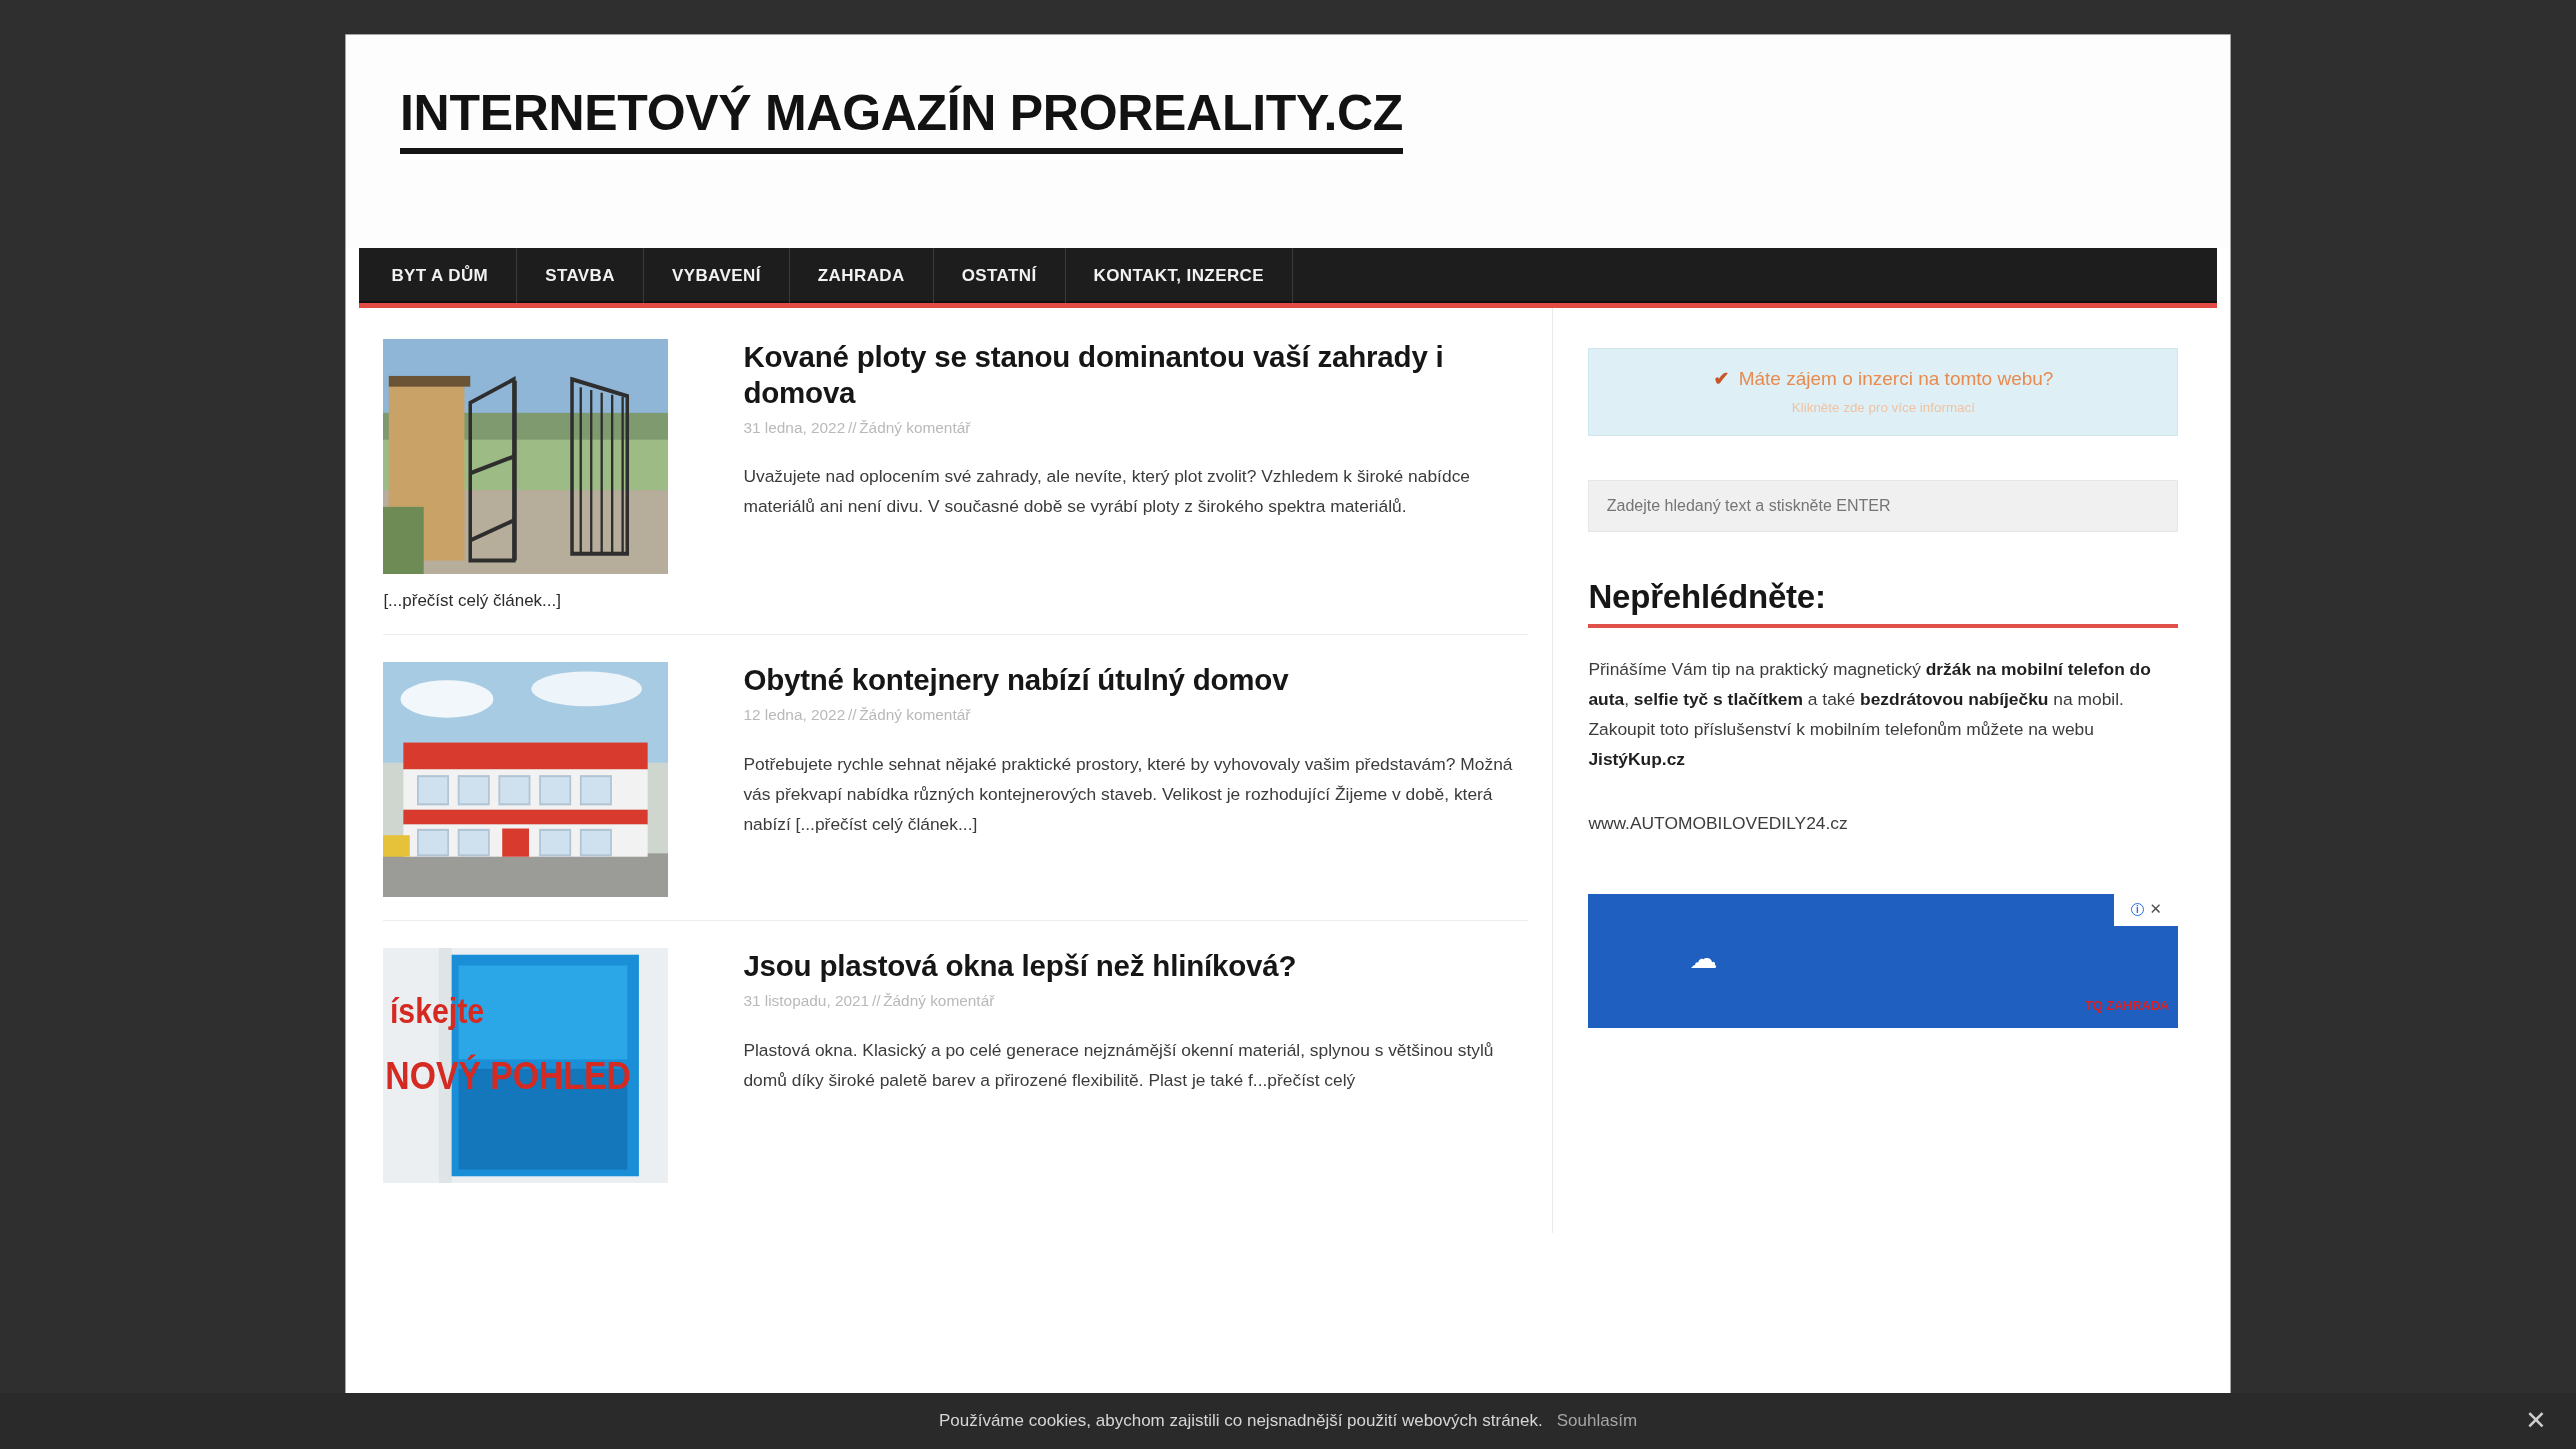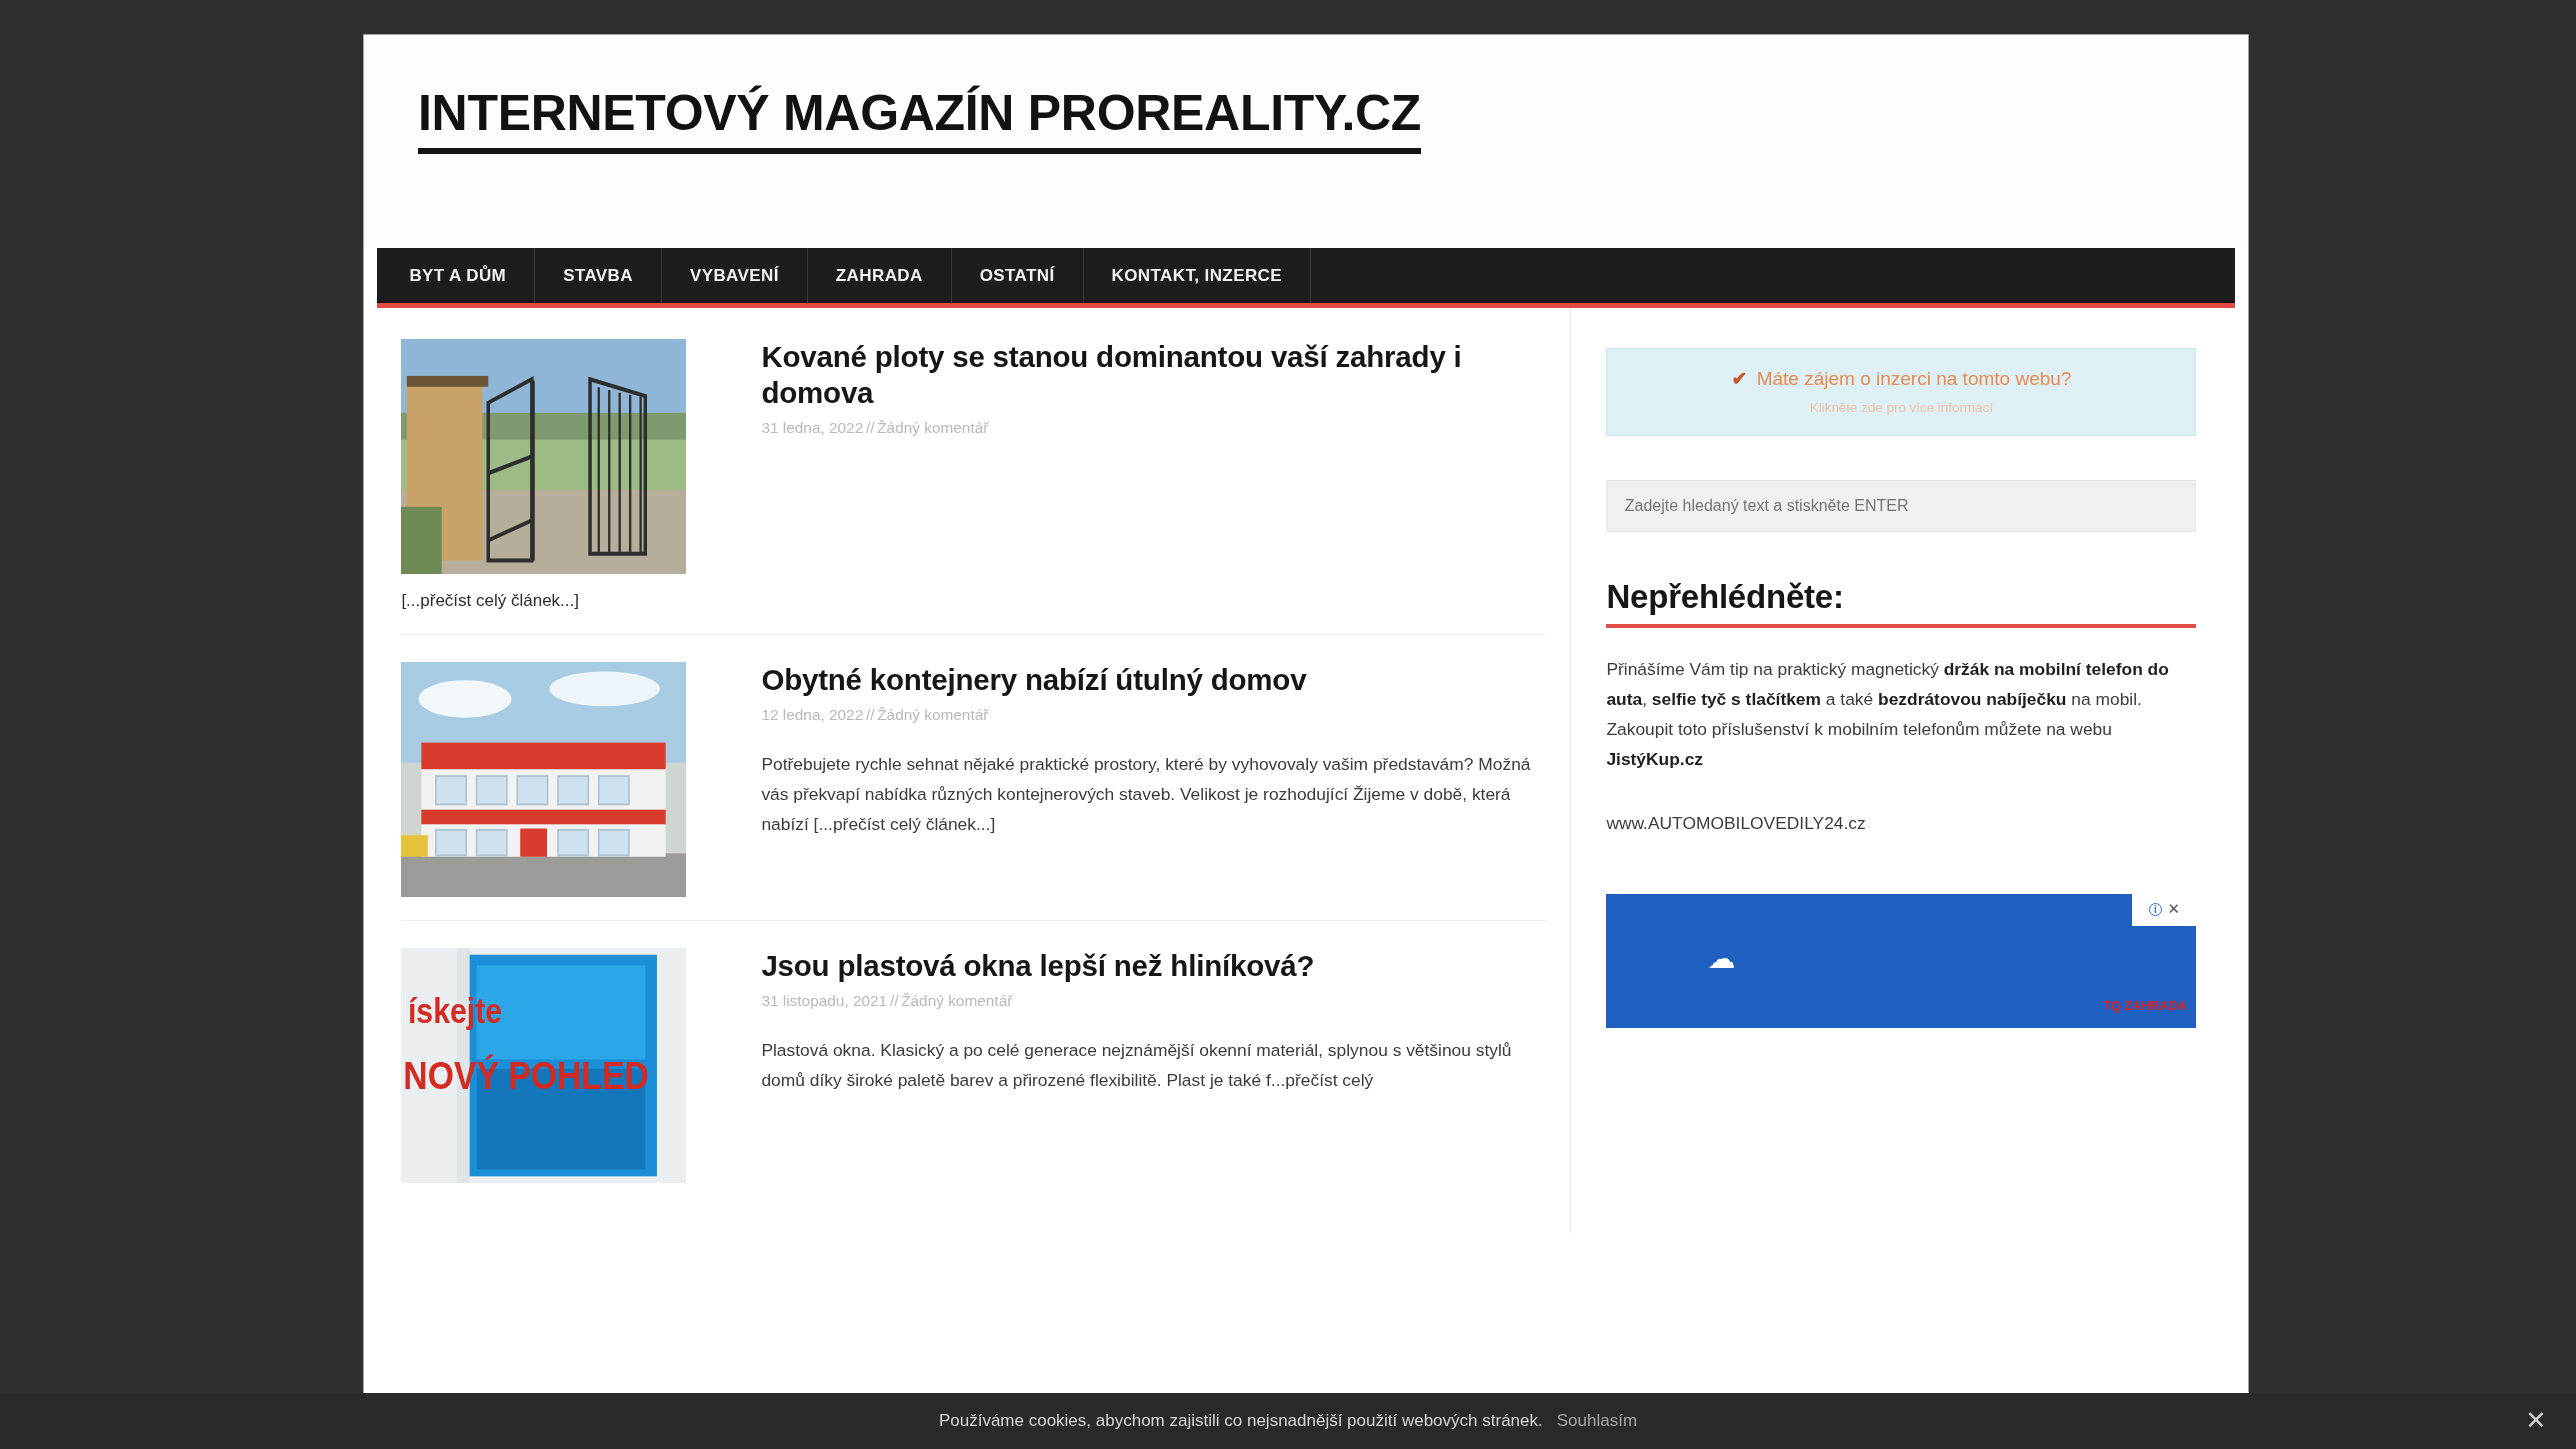--- a/index.html
+++ b/index.html
@@ -13,21 +13,21 @@
   
   #viewport {
     position: absolute;
     left: 0; top: 0;
     width: 2576px; height: 1449px;
     background: #2f2f2f;
   }
 
   #page-frame {
     position: absolute;
-    left: 364px;
+    left: 346px;
     top: 35px;
     width: 1884px;
     height: 1414px;
     background: #ffffff;
     box-shadow: 0 0 0 0.7px #d8d8d8;
     overflow: hidden;
   }
 
   
   .site-header {
@@ -331,20 +331,21 @@
                 </g>
               </svg>
             </div>
             <div class="readmore">[...přečíst celý článek...]</div>
           </div>
           <div class="art-body">
             <h2 class="art-title">Kované ploty se stanou dominantou vaší zahrady i domova</h2>
             <div class="art-meta">
               <span>31 ledna, 2022</span><span class="sep">//</span><span>Žádný komentář</span>
             </div>
+            <p class="art-excerpt">Uvažujete nad oplocením své zahrady, ale nevíte, který plot zvolit? Vzhledem k široké nabídce materiálů ani není divu. V současné době se vyrábí ploty z širokého spektra materiálů.</p>
           </div>
         </article>
 
         <article class="article">
           <div class="thumb-col">
             <div class="thumb">
               <svg viewBox="0 0 490 350" preserveAspectRatio="none">
                 <rect x="0" y="0" width="490" height="150" fill="#a8cbe4"></rect>
                 <ellipse cx="110" cy="55" rx="80" ry="28" fill="#ffffff" opacity="0.85"></ellipse>
                 <ellipse cx="350" cy="40" rx="95" ry="26" fill="#ffffff" opacity="0.8"></ellipse>

